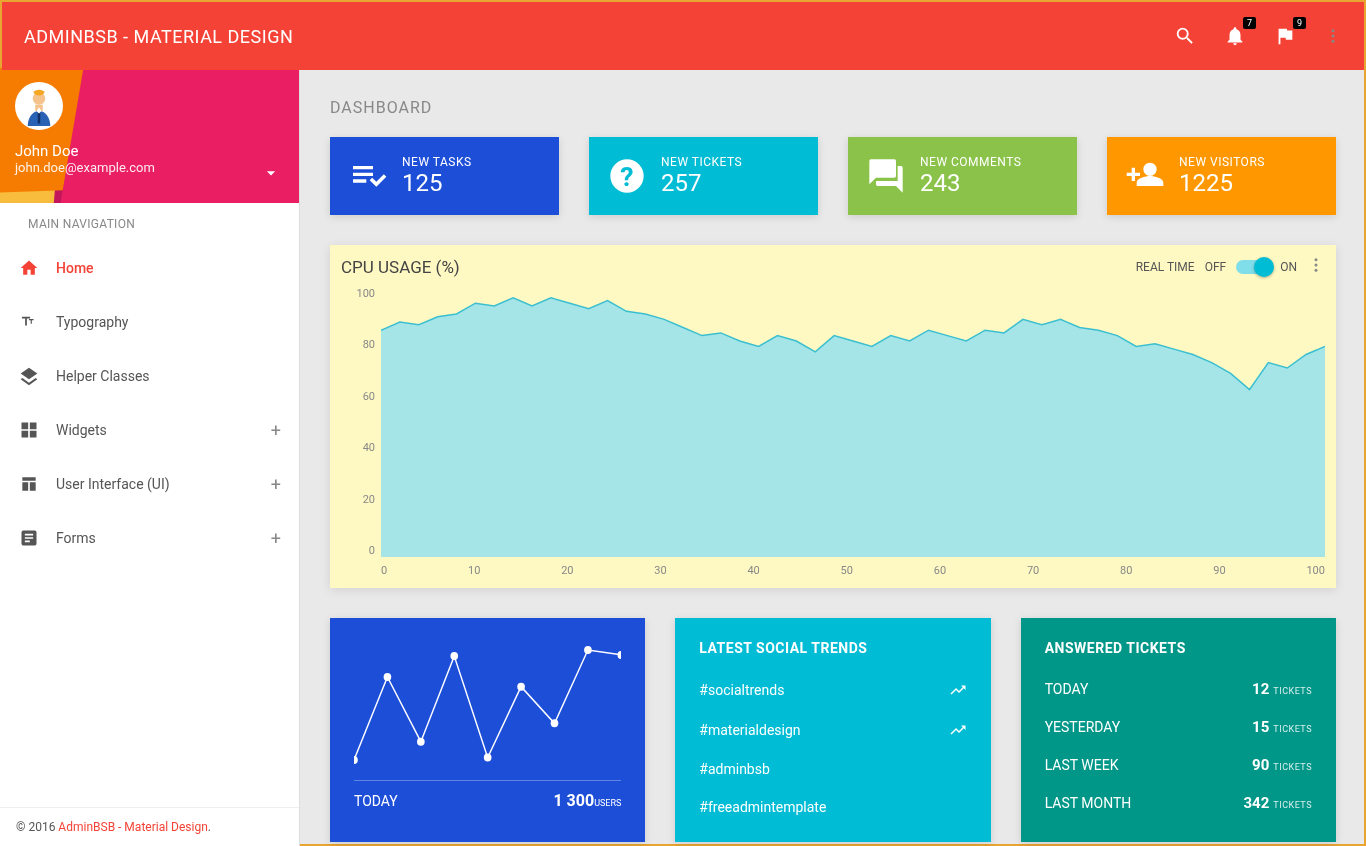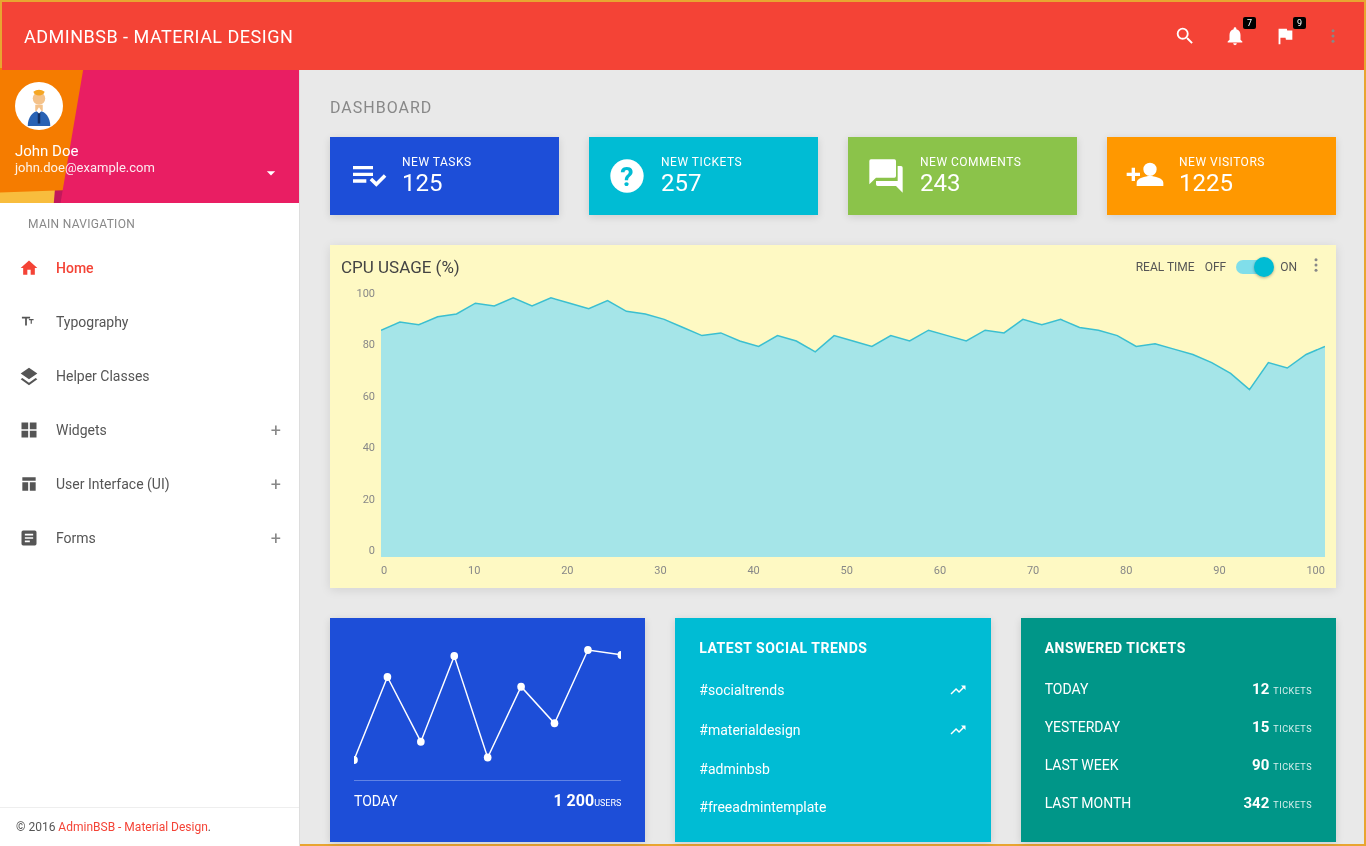--- a/index.html
+++ b/index.html
@@ -282,21 +282,21 @@
             <circle cx="70" cy="101.66666666666667" r="4" fill="#fff"></circle>
             <circle cx="105" cy="16.111111111111114" r="4" fill="#fff"></circle>
             <circle cx="140" cy="117.55555555555556" r="4" fill="#fff"></circle>
             <circle cx="175" cy="46.66666666666667" r="4" fill="#fff"></circle>
             <circle cx="210" cy="83.33333333333334" r="4" fill="#fff"></circle>
             <circle cx="245" cy="10" r="4" fill="#fff"></circle>
             <circle cx="280" cy="14.888888888888886" r="4" fill="#fff"></circle>
           </svg></div>
       <div class="today-foot">
         <span class="lbl">TODAY</span>
-        <span class="amt">1 200</span>
+        <span class="amt">1 300</span>
         <span class="u">USERS</span>
       </div>
     </div>
     <div class="cyan">
       <div class="mini-head">LATEST SOCIAL TRENDS</div>
       <div id="trendList">
           <div class="trend-item">
             <span>#socialtrends</span>
             <svg viewBox="0 0 24 24">
               <path d="M16 6l2.29 2.29-4.88 4.88-4-4L2 16.59 3.41 18l6-6 4 4 6.3-6.29L22 12V6z"></path>

